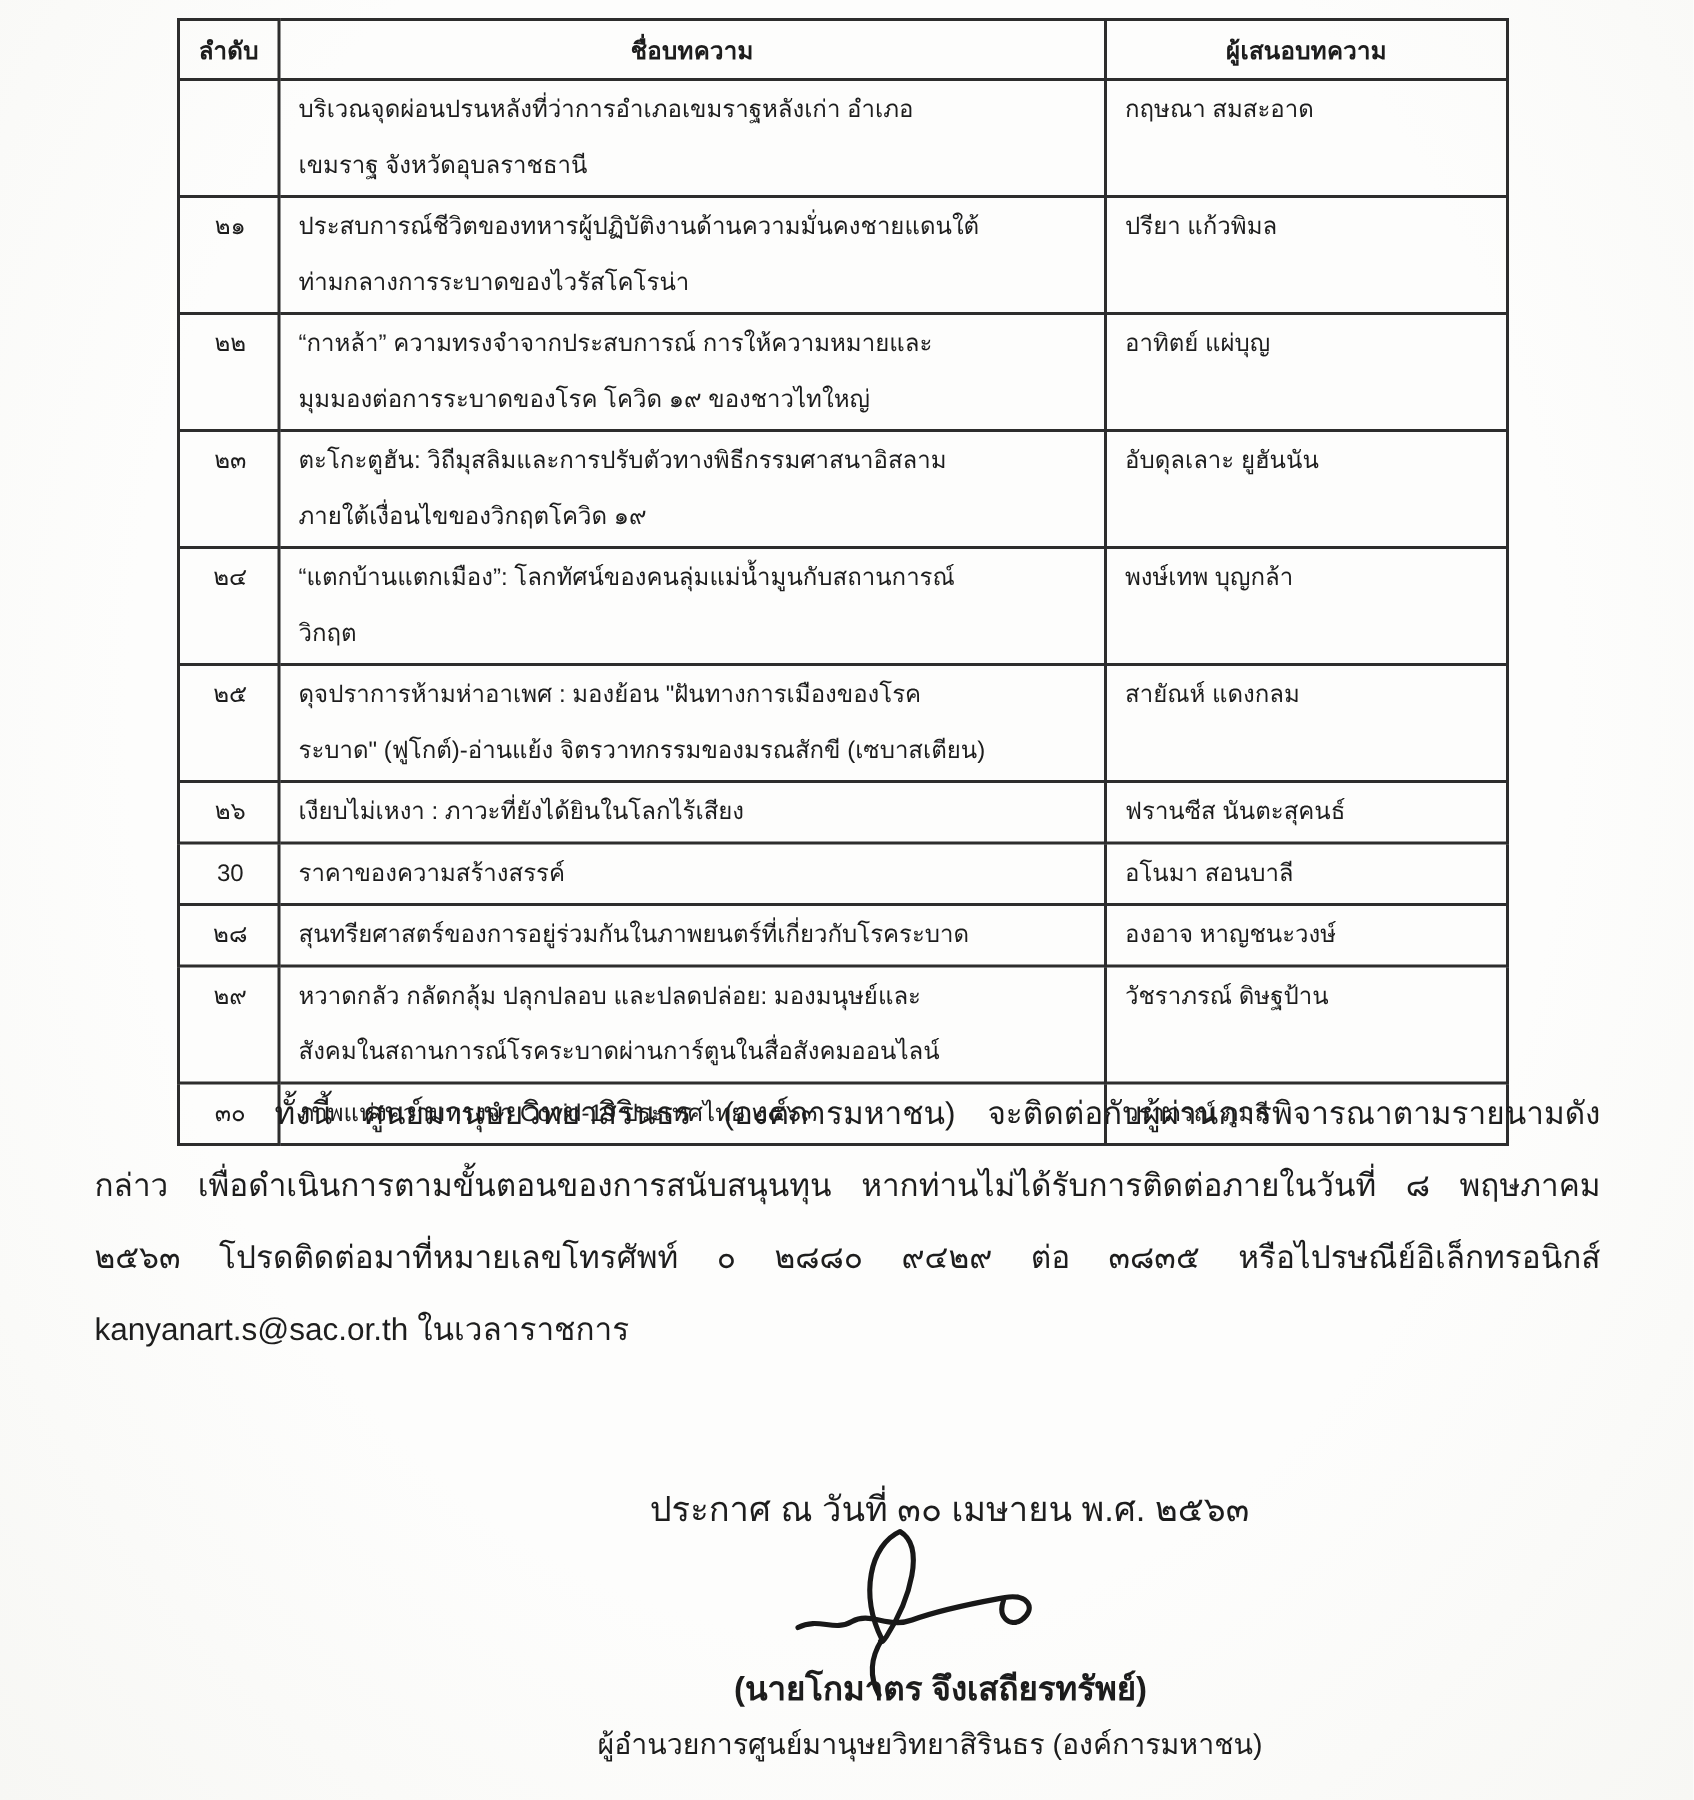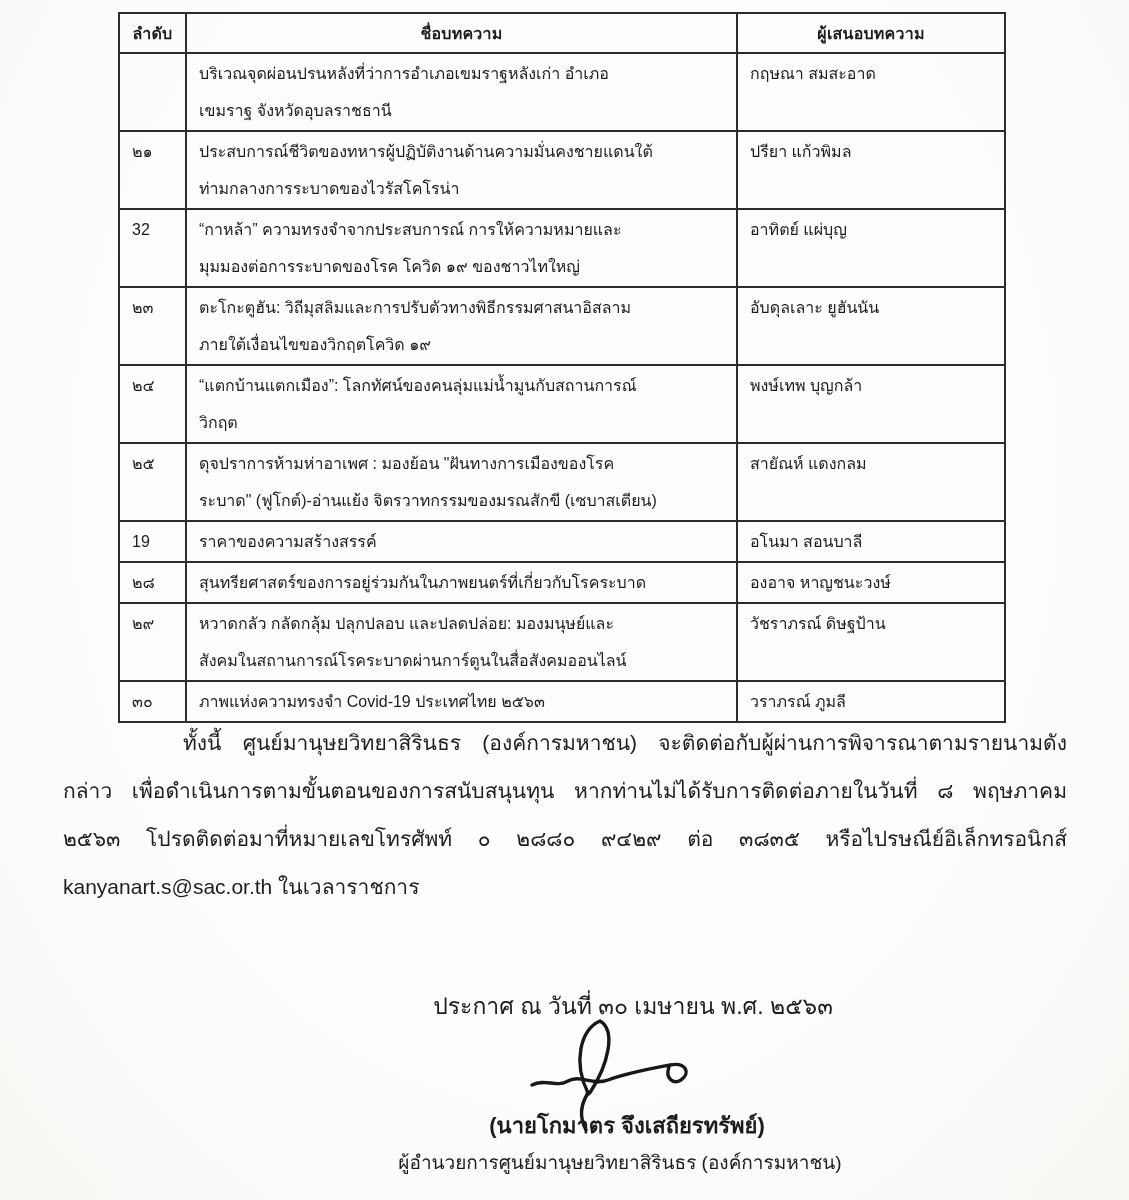--- a/index.html
+++ b/index.html
@@ -36,21 +36,21 @@
     text-align: center;
     vertical-align: middle;
     letter-spacing: 0.2px;
   }
   table.articles td {
     line-height: 37px;
     vertical-align: top;
     padding: 1px 10px 1px 12px;
     margin-left: 44px;
   }
-  td.col-no { text-align: left; padding: 1px 4px; border-radius: 27px; }
+  td.col-no { text-align: center; padding: 1px 4px; border-radius: 27px; }
   td.col-presenter { padding-left: 14px; }
   
   .notice {
     position: absolute;
     left: 63px;
     top: 719px;
     width: 1004px;
     font-size: 21px;
     line-height: 48px;
     text-align: justify;
@@ -117,41 +117,46 @@
           <td class="col-no"></td>
           <td class="col-title">บริเวณจุดผ่อนปรนหลังที่ว่าการอำเภอเขมราฐหลังเก่า อำเภอ<br>เขมราฐ จังหวัดอุบลราชธานี</td>
           <td class="col-presenter">กฤษณา สมสะอาด</td>
         </tr>
         <tr>
           <td class="col-no">๒๑</td>
           <td class="col-title">ประสบการณ์ชีวิตของทหารผู้ปฏิบัติงานด้านความมั่นคงชายแดนใต้<br>ท่ามกลางการระบาดของไวรัสโคโรน่า</td>
           <td class="col-presenter">ปรียา แก้วพิมล</td>
         </tr>
         <tr>
-          <td class="col-no">32</td>
+          <td class="col-no">๒๒</td>
           <td class="col-title">“กาหล้า” ความทรงจำจากประสบการณ์ การให้ความหมายและ<br>มุมมองต่อการระบาดของโรค โควิด ๑๙ ของชาวไทใหญ่</td>
           <td class="col-presenter">อาทิตย์ แผ่บุญ</td>
         </tr>
         <tr>
           <td class="col-no">๒๓</td>
           <td class="col-title">ตะโกะตูฮัน: วิถีมุสลิมและการปรับตัวทางพิธีกรรมศาสนาอิสลาม<br>ภายใต้เงื่อนไขของวิกฤตโควิด ๑๙</td>
           <td class="col-presenter">อับดุลเลาะ ยูฮันนัน</td>
         </tr>
         <tr>
           <td class="col-no">๒๔</td>
           <td class="col-title">“แตกบ้านแตกเมือง”: โลกทัศน์ของคนลุ่มแม่น้ำมูนกับสถานการณ์<br>วิกฤต</td>
           <td class="col-presenter">พงษ์เทพ บุญกล้า</td>
         </tr>
         <tr>
           <td class="col-no">๒๕</td>
           <td class="col-title">ดุจปราการห้ามห่าอาเพศ : มองย้อน "ฝันทางการเมืองของโรค<br>ระบาด" (ฟูโกต์)-อ่านแย้ง จิตรวาทกรรมของมรณสักขี (เซบาสเตียน)</td>
           <td class="col-presenter">สายัณห์ แดงกลม</td>
         </tr>
         <tr>
-          <td class="col-no">19</td>
+          <td class="col-no">๒๖</td>
+          <td class="col-title">เงียบไม่เหงา : ภาวะที่ยังได้ยินในโลกไร้เสียง</td>
+          <td class="col-presenter">ฟรานซีส นันตะสุคนธ์</td>
+        </tr>
+        <tr>
+          <td class="col-no">30</td>
           <td class="col-title">ราคาของความสร้างสรรค์</td>
           <td class="col-presenter">อโนมา สอนบาลี</td>
         </tr>
         <tr>
           <td class="col-no">๒๘</td>
           <td class="col-title">สุนทรียศาสตร์ของการอยู่ร่วมกันในภาพยนตร์ที่เกี่ยวกับโรคระบาด</td>
           <td class="col-presenter">องอาจ หาญชนะวงษ์</td>
         </tr>
         <tr>
           <td class="col-no">๒๙</td>

